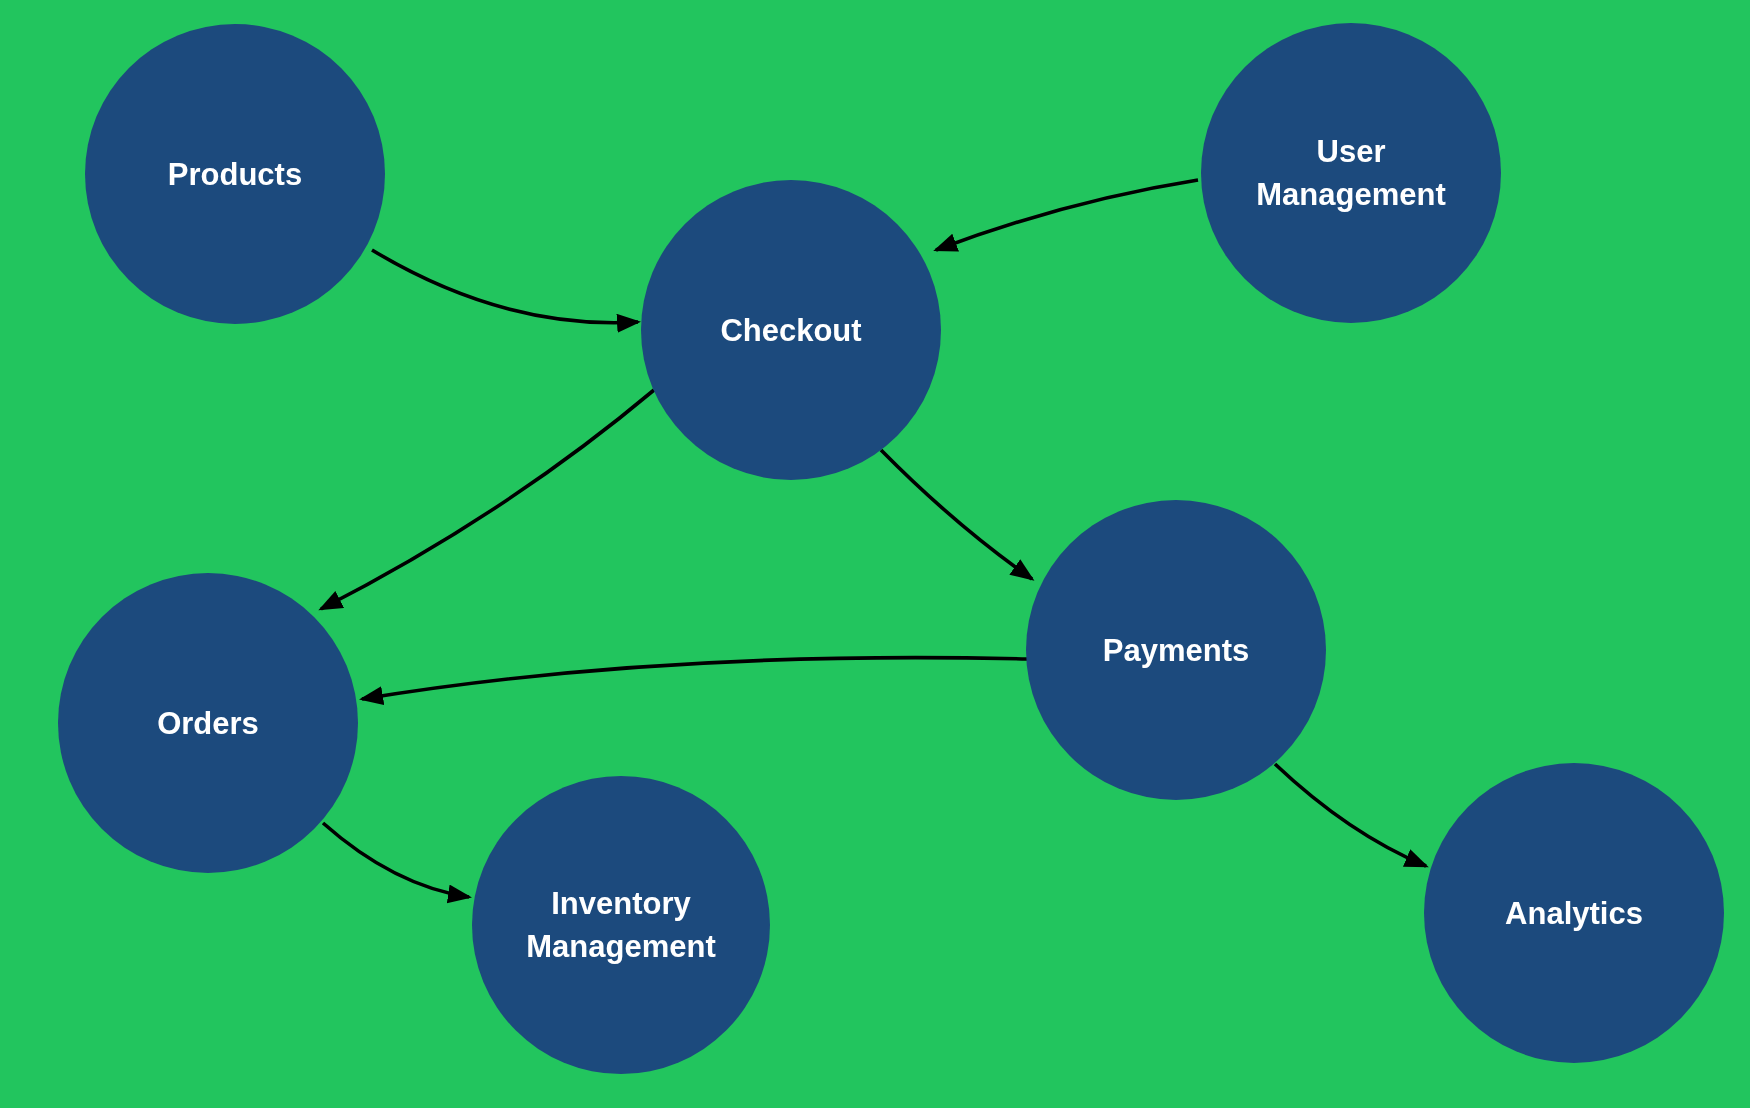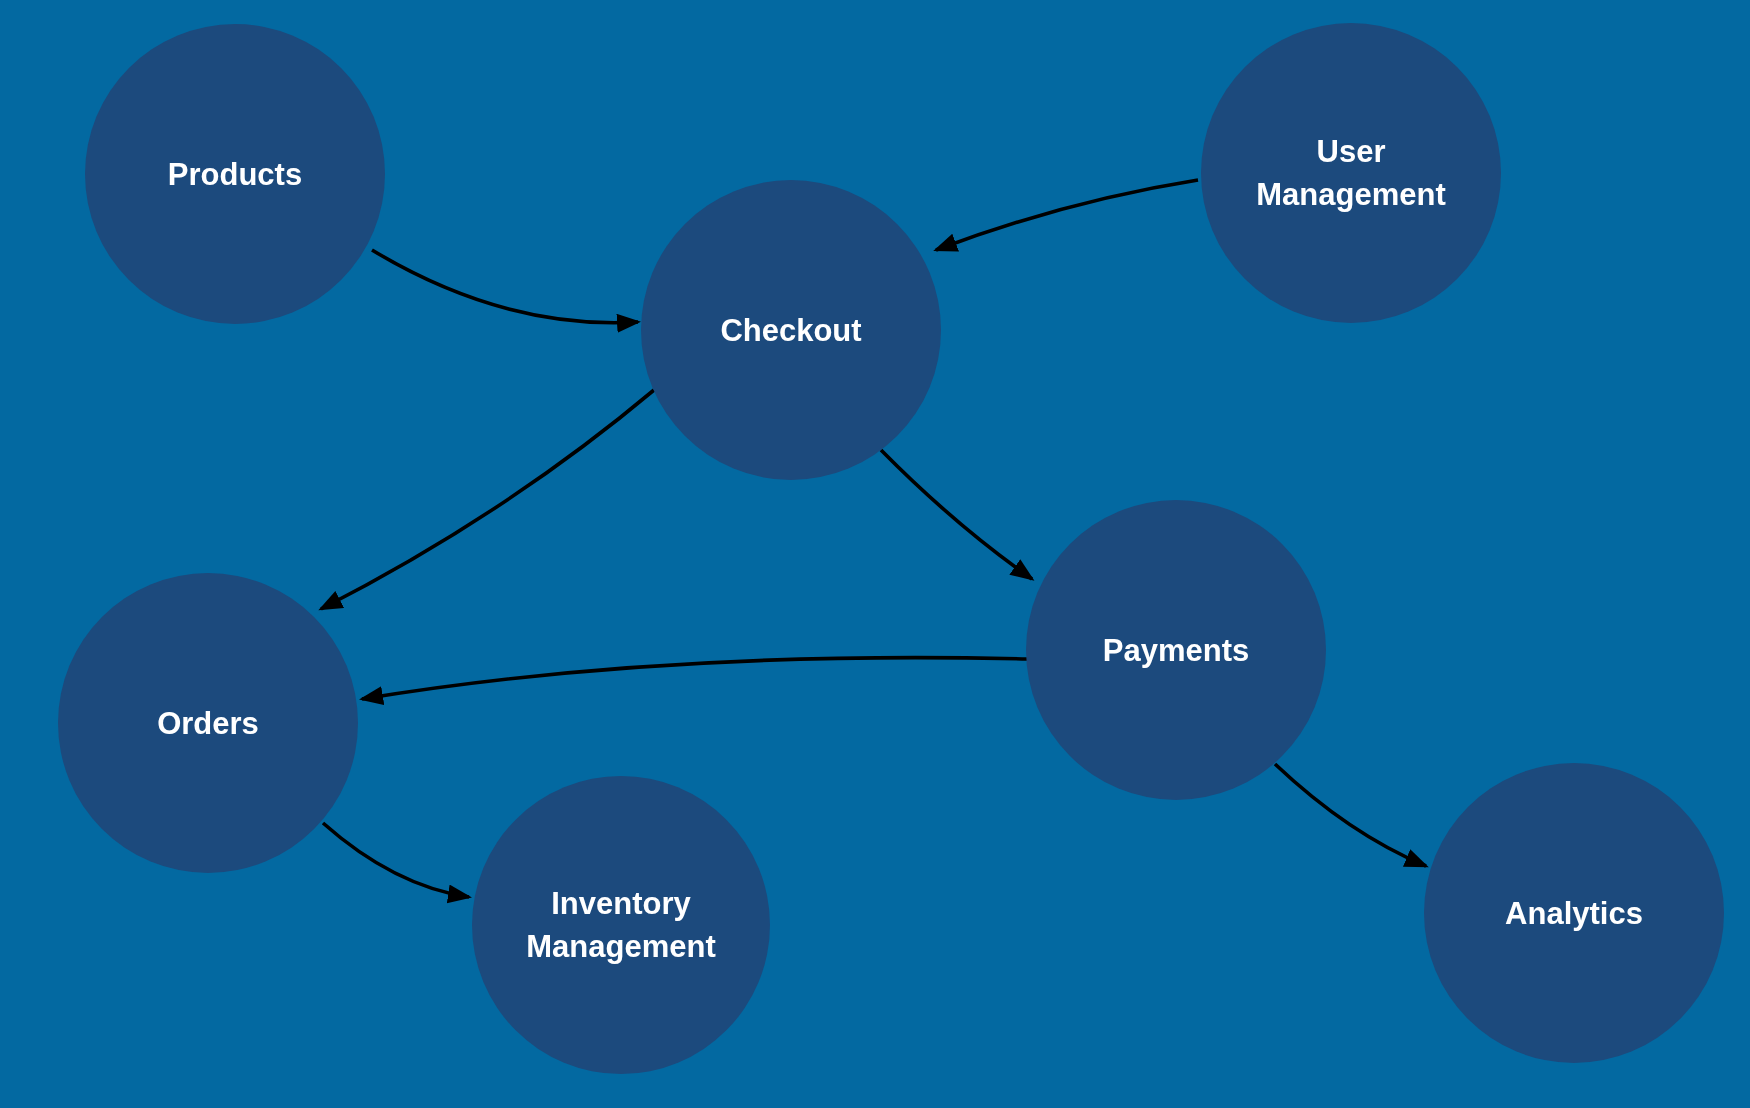--- a/index.html
+++ b/index.html
@@ -26,21 +26,21 @@
   .node-label {
     font-family: "Liberation Sans", "DejaVu Sans", sans-serif;
     font-weight: 700;
     font-size: 31px;
     text-anchor: middle;
   }
 </style>
 </head>
 <body>
 
-<div class="stage" style="background: #0369a1; text-align: right;">
+<div class="stage" style="background: #22c55e; text-align: right;">
   <svg class="canvas" viewBox="0 0 1750 1108" xmlns="http://www.w3.org/2000/svg">
     <defs>
       <marker id="arrowhead" markerUnits="userSpaceOnUse" markerWidth="28" markerHeight="24" refX="21" refY="9.5" orient="auto">
         <path d="M0,0 L24,9.5 L0,19 Z" fill="#000000"></path>
       </marker>
     </defs>
     <g>
         <path class="edge" d="M 372 250 Q 505 330 638 322" stroke="#000000" stroke-width="3.6" marker-end="url(#arrowhead)"></path>
         <path class="edge" d="M 1198 180 Q 1066 201 936 250" stroke="#000000" stroke-width="3.6" marker-end="url(#arrowhead)"></path>
         <path class="edge" d="M 654 390 Q 505 515 321 609" stroke="#000000" stroke-width="3.6" marker-end="url(#arrowhead)"></path>

